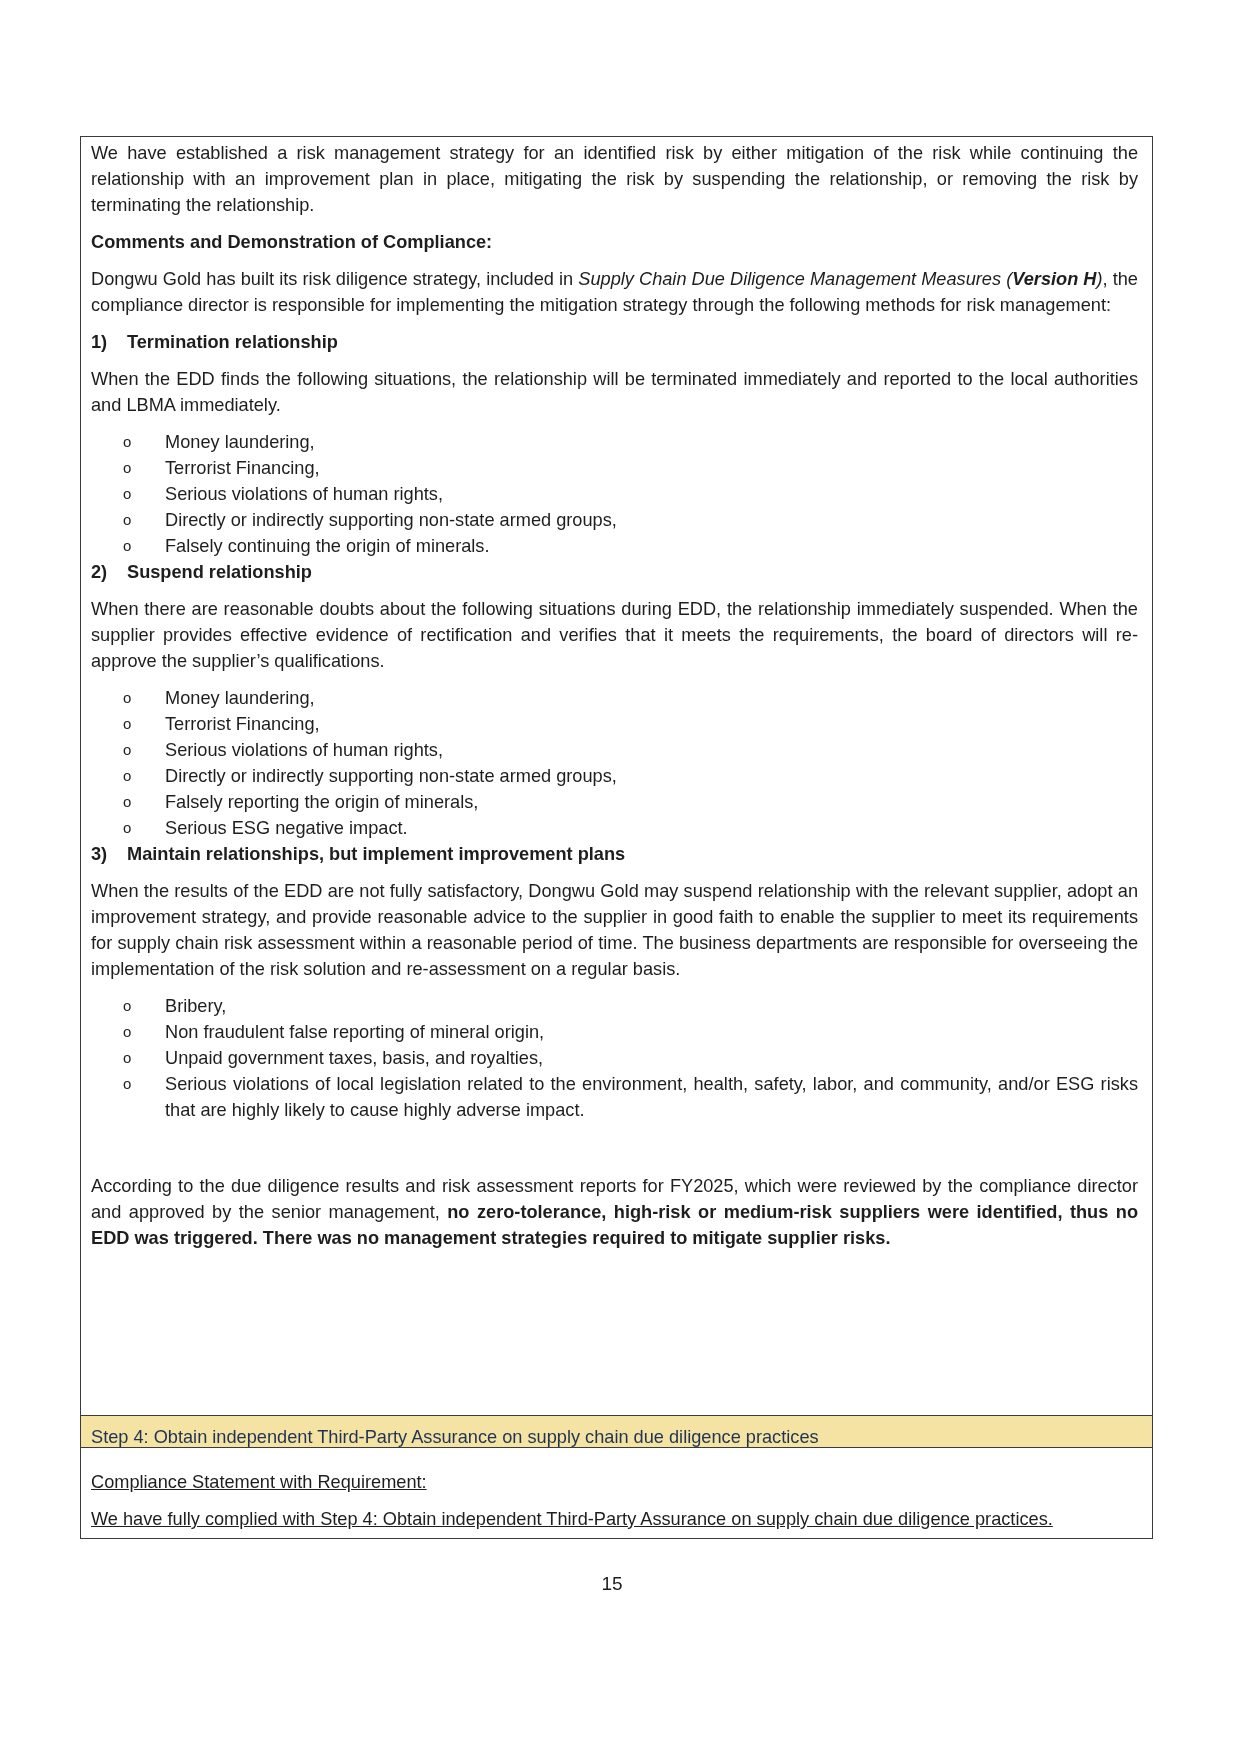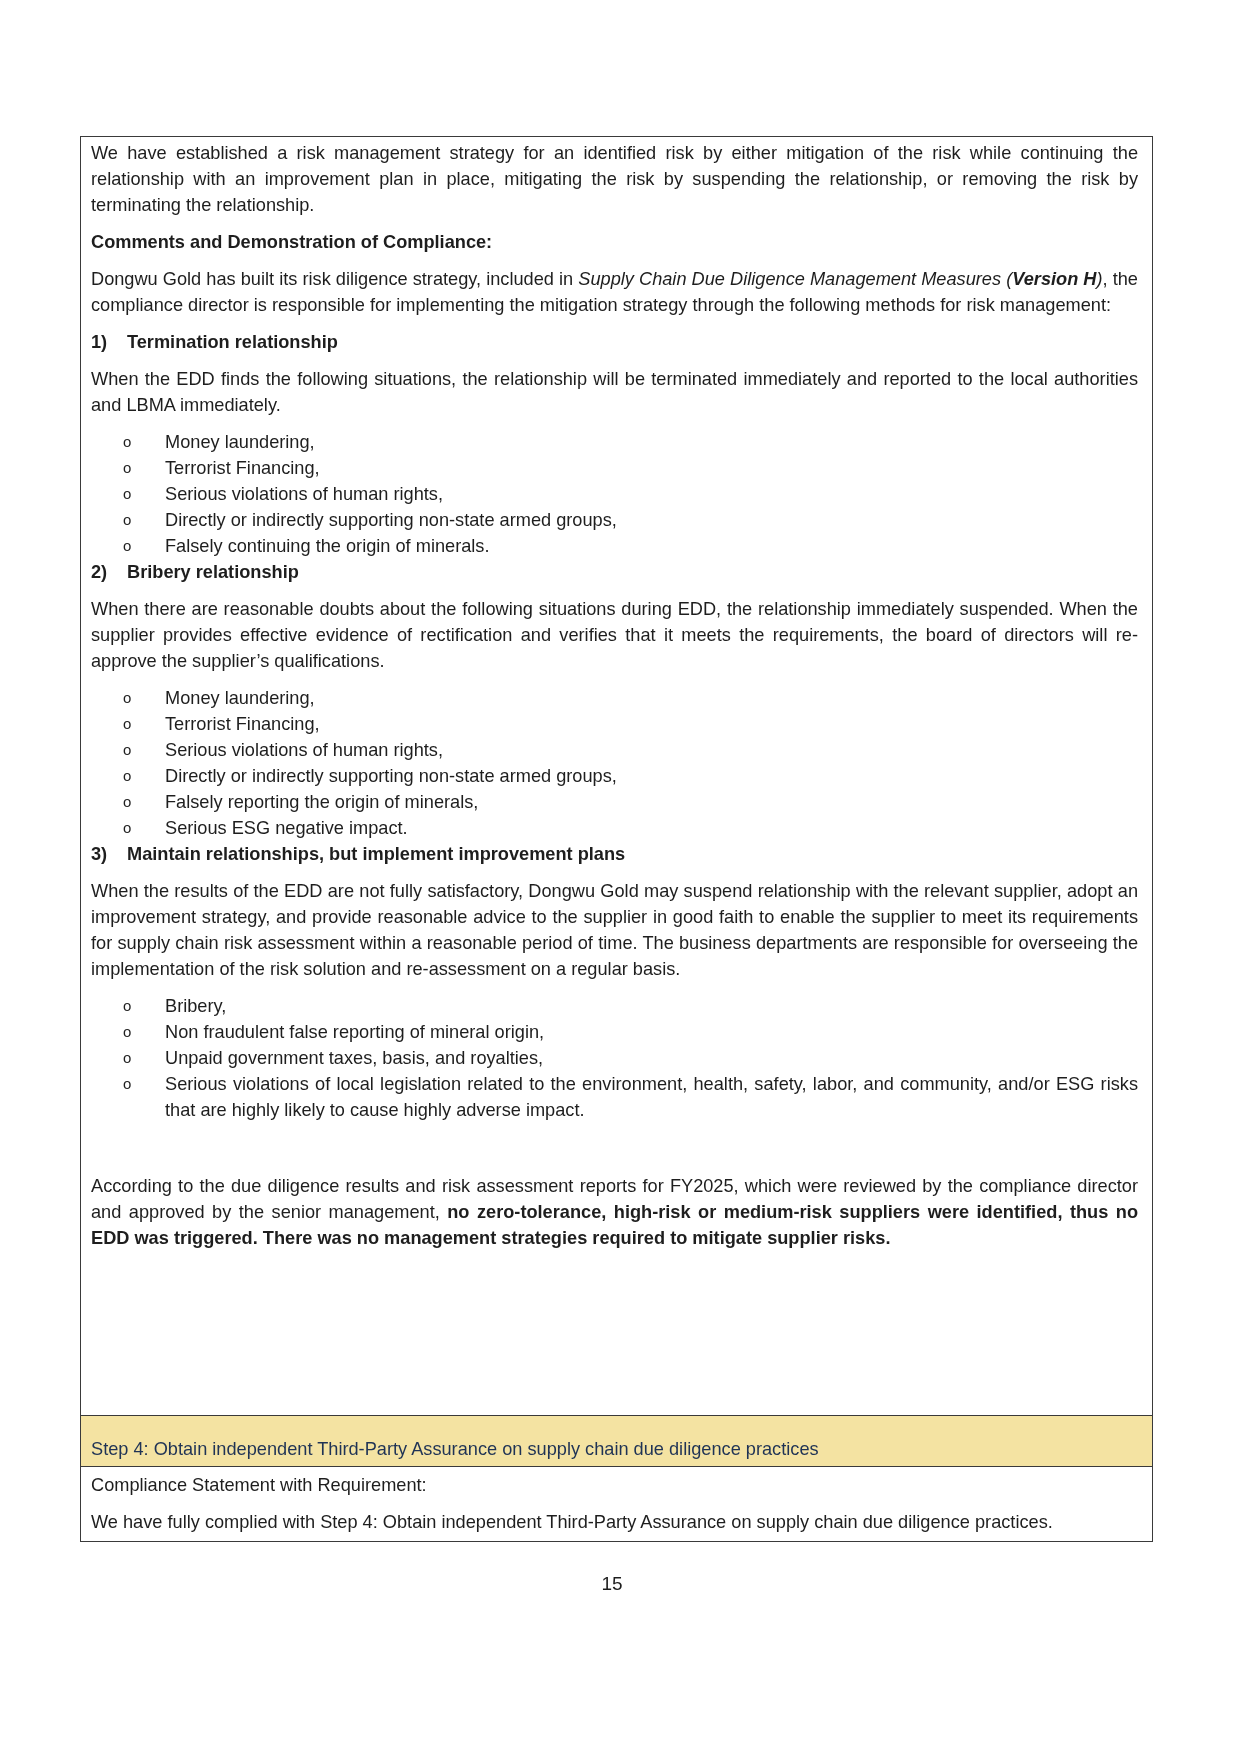--- a/index.html
+++ b/index.html
@@ -26,27 +26,27 @@
   ul.circle-list li { display: flex; margin: 0; }
   ul.circle-list li .bullet { width: 42px; padding-left: 32px; flex: none; font-size: 15px; }
   ul.circle-list li .txt { flex: 1; text-align: justify; }
   .it { font-style: italic; }
   .bi { font-weight: bold; font-style: italic; }
   .b { font-weight: bold; }
   .step-header {
     background: #f4e3a2;
     color: #1f3355;
     font-size: 18.2px; line-height: 26px;
-    padding: 20px 10px 9px 10px;
+    padding: 8px 10px 9px 10px;
     border-bottom: 1.5px solid #3a3a3a;
-    height: 51px; box-sizing: border-box;
+    height: 32px; box-sizing: border-box;
   }
   .step-body {
-    padding: 5px 14px 6px 10px;
-    font-size: 18.2px; line-height: 26px;
+    padding: 21px 14px 6px 10px;
+    font-size: 18.2px; line-height: 26px; text-decoration: underline;
   }
   .step-body p { margin: 0 0 11px 0; text-align: justify; }
   .step-body p:last-child { margin-bottom: 0; }
   .page-number {
     position: absolute; top: 1573px; left: 0; width: 1224px; text-align: center;
     font-size: 19px; color: #1e1e1e;
   }
 </style>
 </head>
 <body>
@@ -80,21 +80,21 @@
           <span class="txt">Directly or indirectly supporting non-state armed groups,</span>
         </li>
       <li>
           <span class="bullet">o</span>
           <span class="txt">Falsely continuing the origin of minerals.</span>
         </li>
     </ul>
 
     <div class="numbered-heading">
       <span class="num">2)</span>
-      <span>Bribery relationship</span>
+      <span>Suspend relationship</span>
     </div>
     <p>When there are reasonable doubts about the following situations during EDD, the relationship immediately suspended. When the supplier provides effective evidence of rectification and verifies that it meets the requirements, the board of directors will re-approve the supplier’s qualifications.</p>
     <ul class="circle-list">
       <li>
           <span class="bullet">o</span>
           <span class="txt">Money laundering,</span>
         </li>
       <li>
           <span class="bullet">o</span>
           <span class="txt">Terrorist Financing,</span>

